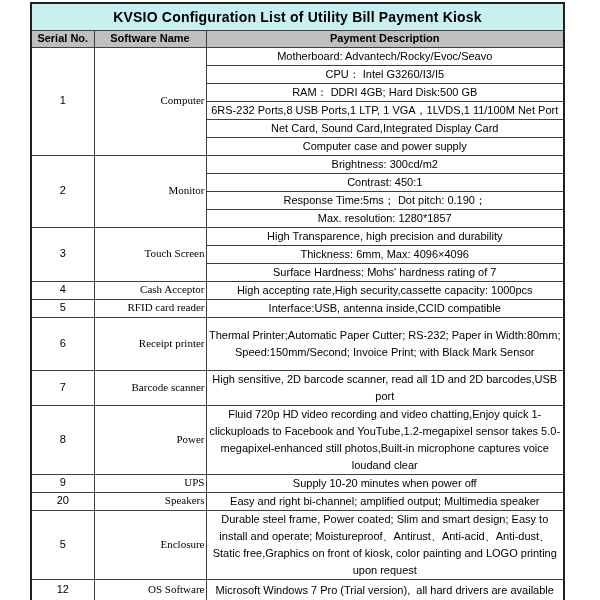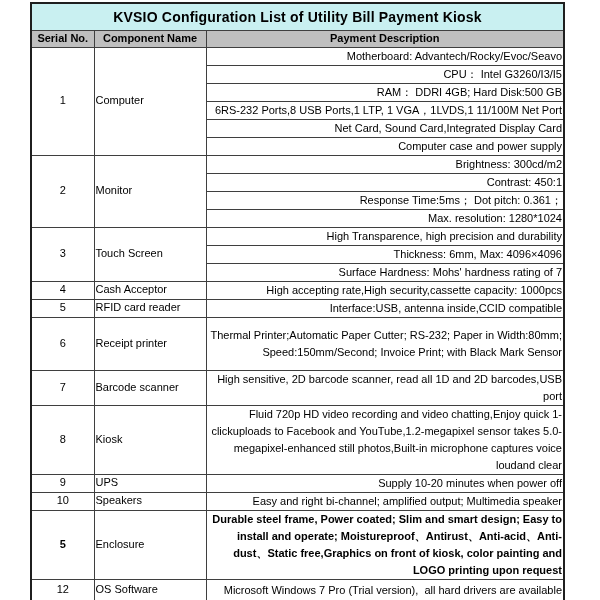--- a/index.html
+++ b/index.html
@@ -47,55 +47,56 @@
     height: 15px;
     background: #bfbfbf;
     font-size: 11px;
     font-weight: bold;
     text-align: center;
   }
   td.c-serial {
     text-align: center;
   }
   td.c-comp {
-    text-align: left;
+    text-align: right;
+    font-family: Liberation Serif, serif;
   }
   td.c-det {
-    text-align: right;
+    text-align: center;
     white-space: pre-wrap;
     line-height: 17px;
   }
   td.sub { height: 17px; }
   td.h1  { height: 17px; }
   td.h1s { height: 15px; }
   td.h2  { height: 34px; }
   td.h3  { height: 52px; }
   td.h4  { height: 68px; }
-  td.h4b { height: 58px; font-weight: bold; }
+  td.h4b { height: 58px; }
   td.h1b { height: 21px; }
 </style>
 </head>
 <body>
 
 <div class="page">
   <table class="cfg">
     <colgroup>
       <col style="width:63px">
       <col style="width:112px">
       <col style="width:358px">
     </colgroup>
 
     <tbody>
         <tr>
       <th class="title-cell" colspan="3">KVSIO Configuration List of Utility Bill Payment Kiosk</th>
     </tr>
 
     <tr class="colhead">
       <th>Serial No.</th>
-      <th>Component Name</th>
+      <th>Software Name</th>
       <th>Payment Description</th>
     </tr>
 
     <tr>
       <td class="c-serial" rowspan="6">1</td>
       <td class="c-comp" rowspan="6">Computer</td>
       <td class="c-det sub">Motherboard: Advantech/Rocky/Evoc/Seavo</td>
     </tr>
     <tr>
           <td class="c-det sub">CPU： Intel G3260/I3/I5</td>
@@ -115,24 +116,24 @@
 
     <tr>
       <td class="c-serial" rowspan="4">2</td>
       <td class="c-comp" rowspan="4">Monitor</td>
       <td class="c-det sub">Brightness: 300cd/m2</td>
     </tr>
     <tr>
           <td class="c-det sub">Contrast: 450:1</td>
         </tr>
     <tr>
-          <td class="c-det sub">Response Time:5ms； Dot pitch: 0.361；</td>
-        </tr>
-    <tr>
-          <td class="c-det sub">Max. resolution: 1280*1024</td>
+          <td class="c-det sub">Response Time:5ms； Dot pitch: 0.190；</td>
+        </tr>
+    <tr>
+          <td class="c-det sub">Max. resolution: 1280*1857</td>
         </tr>
 
     <tr>
       <td class="c-serial" rowspan="3">3</td>
       <td class="c-comp" rowspan="3">Touch Screen</td>
       <td class="c-det sub">High Transparence, high precision and durability</td>
     </tr>
     <tr>
           <td class="c-det sub">Thickness: 6mm, Max: 4096×4096</td>
         </tr>
@@ -159,32 +160,32 @@
     </tr>
 
     <tr>
       <td class="c-serial h2">7</td>
       <td class="c-comp">Barcode scanner</td>
       <td class="c-det h2">High sensitive, 2D barcode scanner, read all 1D and 2D barcodes,USB port</td>
     </tr>
 
     <tr>
       <td class="c-serial h4">8</td>
-      <td class="c-comp">Kiosk</td>
+      <td class="c-comp">Power</td>
       <td class="c-det h4">Fluid 720p HD video recording and video chatting,Enjoy quick 1-clickuploads to Facebook and YouTube,1.2-megapixel sensor takes 5.0-megapixel-enhanced still photos,Built-in microphone captures voice loudand clear</td>
     </tr>
 
     <tr>
       <td class="c-serial h1s">9</td>
       <td class="c-comp">UPS</td>
       <td class="c-det h1s">Supply 10-20 minutes when power off</td>
     </tr>
 
     <tr>
-      <td class="c-serial h1">10</td>
+      <td class="c-serial h1">20</td>
       <td class="c-comp">Speakers</td>
       <td class="c-det h1">Easy and right bi-channel; amplified output; Multimedia speaker</td>
     </tr>
 
     <tr>
       <td class="c-serial h4b">5</td>
       <td class="c-comp">Enclosure</td>
       <td class="c-det h4b">Durable steel frame, Power coated; Slim and smart design; Easy to install and operate; Moistureproof、Antirust、Anti-acid、Anti-dust、Static free,Graphics on front of kiosk, color painting and LOGO printing upon request</td>
     </tr>
 

